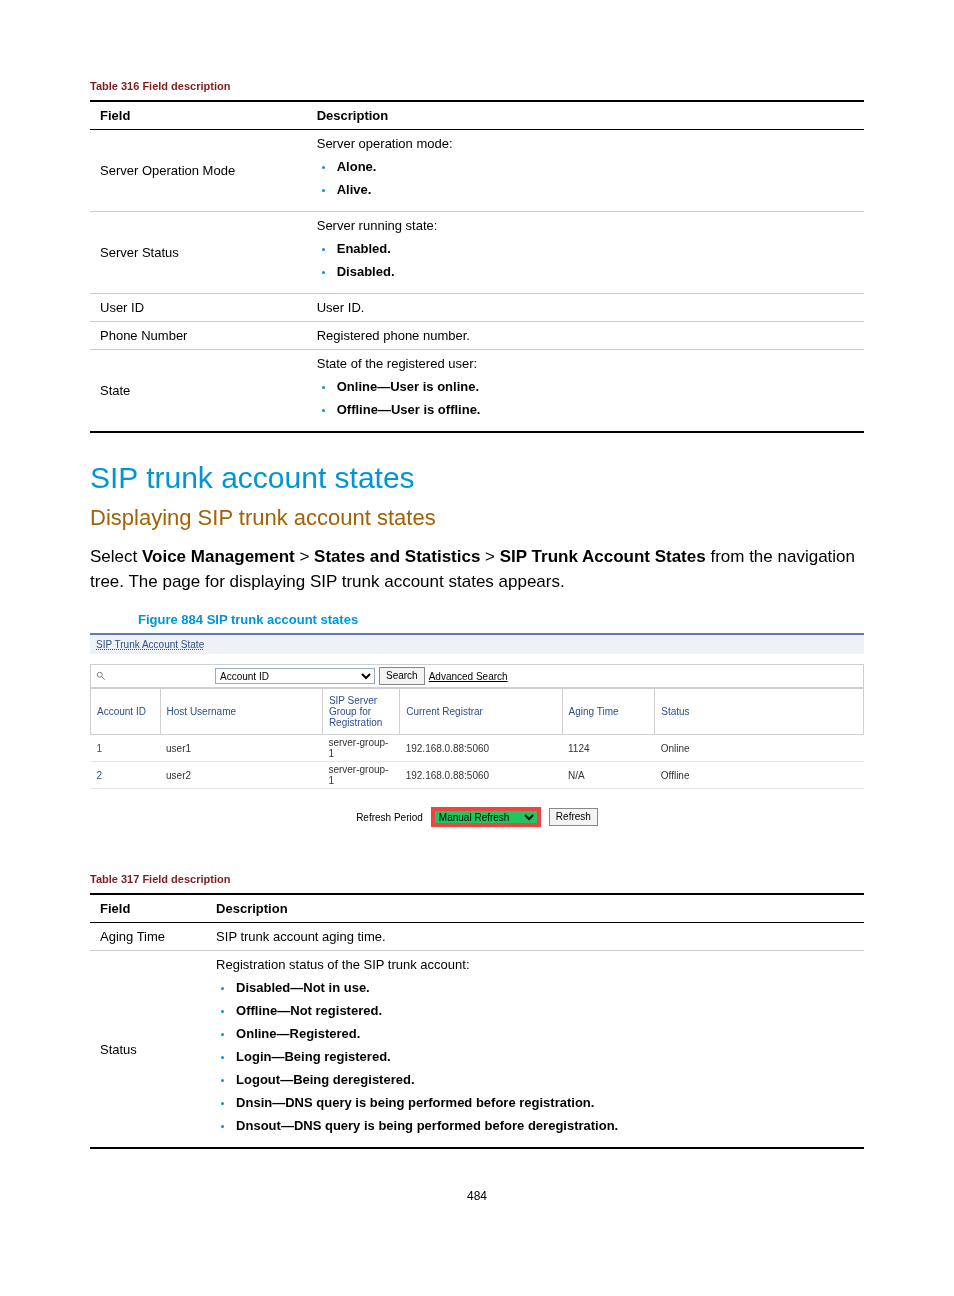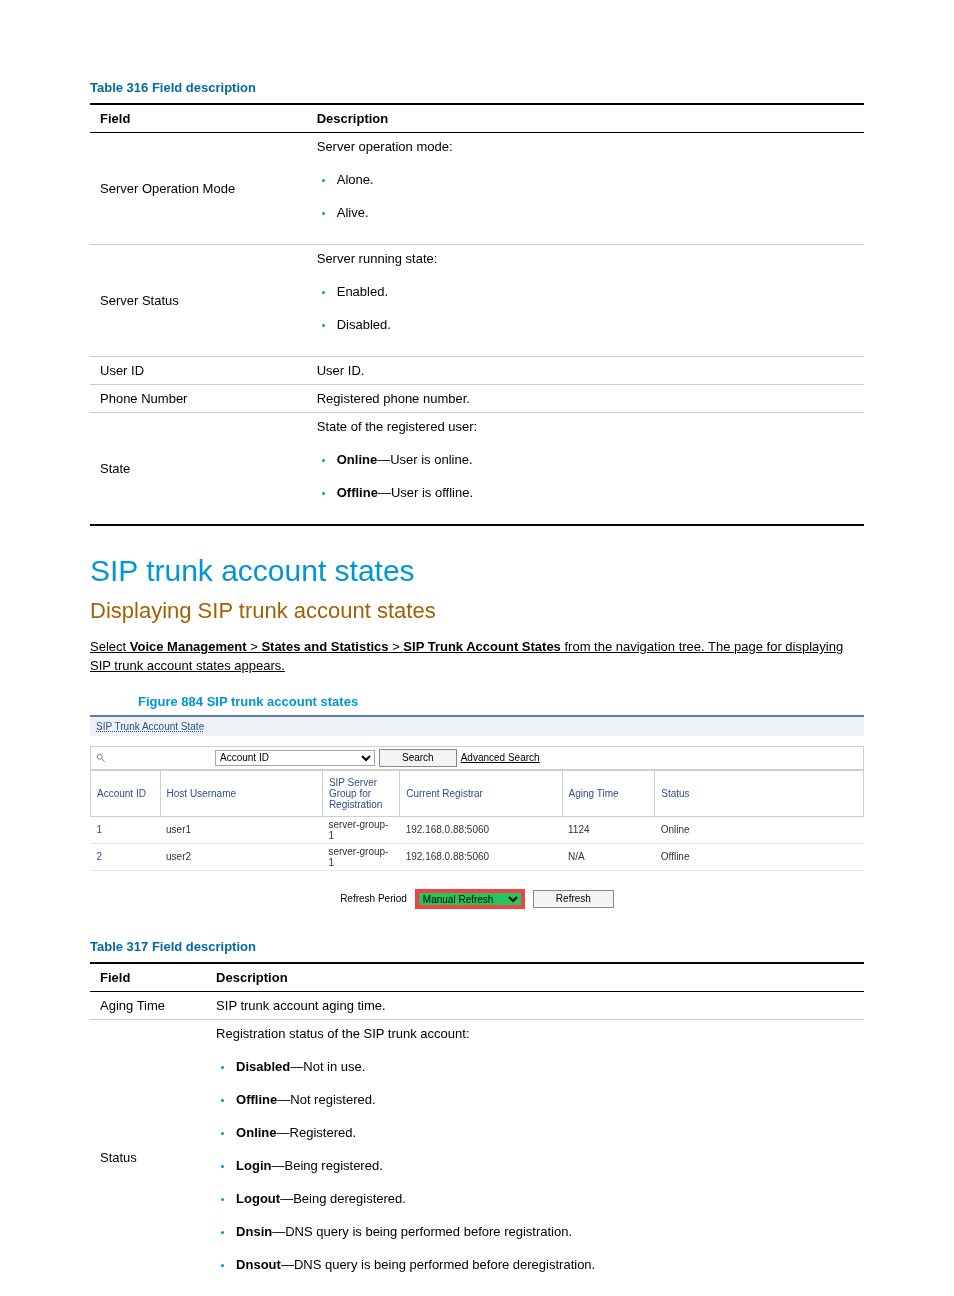--- a/index.html
+++ b/index.html
@@ -10,23 +10,23 @@
     padding: 0;
     background: #fff;
   }
   .page {
     width: 954px;
     margin: 0 auto;
     padding: 80px 90px 40px 90px;
     box-sizing: border-box;
   }
   .table-caption {
-    color: #0369a1;
+    color: #7f1d1d;
     font-weight: bold;
-    font-size: 13px;
+    font-size: 11px;
     margin-bottom: 8px;
   }
   table.desc-table {
     width: 100%;
     border-collapse: collapse;
     border-top: 2px solid #000;
     border-bottom: 2px solid #000;
     margin-bottom: 24px;
   }
   table.desc-table th {
@@ -45,44 +45,44 @@
   table.desc-table tr:last-child td {
     border-bottom: none;
   }
   .col-field-316 { width: 28%; }
   .col-field-317 { width: 15%; }
   ul.bullets {
     margin: 4px 0 2px 18px;
     padding: 0;
   }
   ul.bullets li {
-    margin: 18px 0;
+    margin: 8px 0;
     padding-left: 2px;
+    font-weight: bold;
   }
   ul.bullets li::marker {
     color: #0096d6;
     font-size: 10px;
   }
   h1.section {
     font-weight: normal;
     color: #0096d6;
     font-size: 30px;
     margin: 28px 0 10px 0;
   }
   h2.subsection {
     font-weight: normal;
     color: #a16207;
     font-size: 22px;
     margin: 10px 0 14px 0;
   }
   .body-text {
-    font-size: 13px;
+    font-size: 17px;
     margin: 0 0 10px 0;
     line-height: 1.45;
-    text-decoration: underline;
   }
   .body-text b { font-weight: bold; }
   .figure-caption {
     color: #0096d6;
     font-weight: bold;
     font-size: 13px;
     margin: 18px 0 6px 0;
     padding-left: 48px;
   }
   .figure-box {
@@ -114,21 +114,21 @@
     font-size: 10px;
     width: 160px;
     height: 16px;
     border: 1px solid #9ab;
     background: #fff;
   }
   .search-row .btn, .refresh-row .btn {
     font-size: 10px;
     border: 1px solid #888;
     background: #f4f4f4;
-    padding: 0 22px;
+    padding: 0 6px;
     height: 16px;
     line-height: 14px;
     display: inline-flex;
     align-items: center;
   }
   .search-row .adv {
     color: #000;
     text-decoration: underline;
   }
   table.data-grid {
@@ -295,21 +295,21 @@
     </table>
     <div class="refresh-row">
       <span>Refresh Period</span>
       <select>
         <option>Manual Refresh</option>
       </select>
       <span class="btn">Refresh</span>
     </div>
   </div>
 
-  <div class="table-caption" style="margin-top:24px">Table 317 Field description</div>
+  <div class="table-caption" style="margin-top:40px">Table 317 Field description</div>
   <table class="desc-table">
     <thead>
       <tr>
         <th class="col-field-317">Field</th>
         <th>Description</th>
       </tr>
     </thead>
     <tbody id="tbody-317">
         <tr>
           <td>Aging Time</td>

